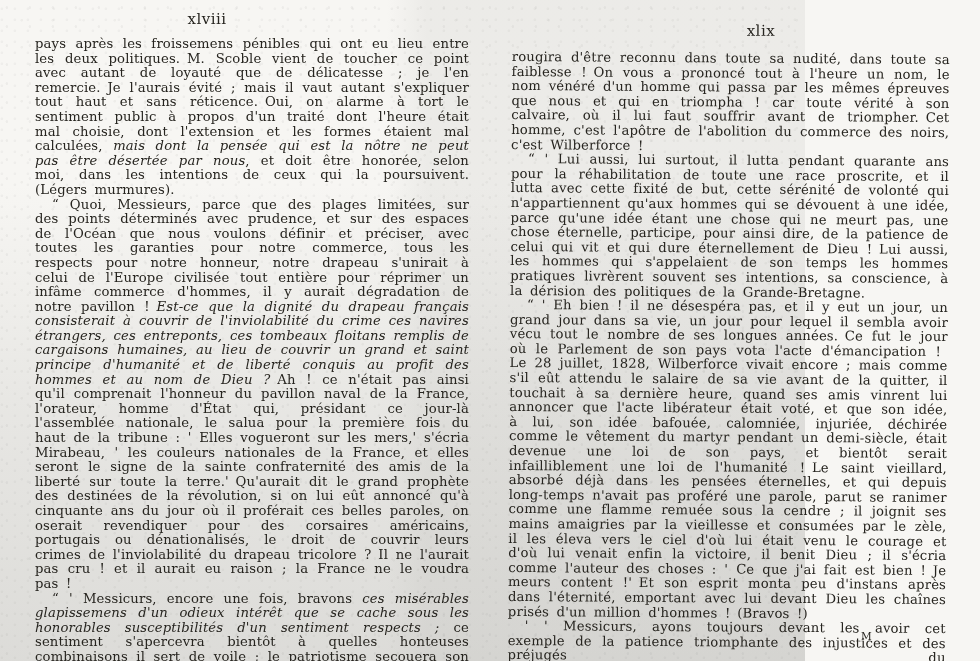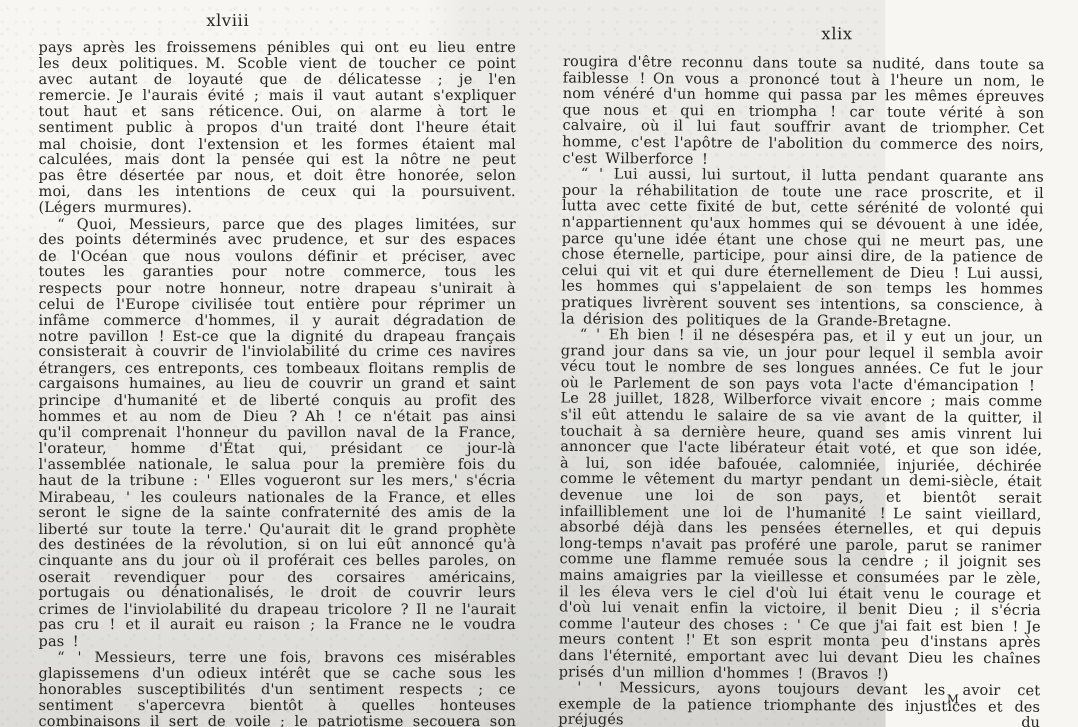--- a/index.html
+++ b/index.html
@@ -39,21 +39,21 @@
   .pagenum-left  { transform: translateX(-45px); }
   .pagenum-right { transform: translateX(30px); margin-bottom: 12px; }
 
   .para {
     margin: 0; text-align: justify;
     font-size: 13.2px; line-height: 14.6px;
     word-spacing: 3.2px; letter-spacing: .15px;
   }
   .para.indent { text-indent: 17px; }
   .para.flush-last { text-align-last: justify; }
-  .it { }
+  .it { font-style: italic; }
 
   .sig {
     position: absolute; z-index: 2;
     left: 861px; top: 630px;
     font-size: 10.5px; letter-spacing: .5px;
   }
 </style>
 </head>
 <body>
 
@@ -61,21 +61,21 @@
   <div class="shade"></div>
   <div class="speckle"></div>
 
   <div class="page page-left">
     <div class="pagenum pagenum-left">xlviii</div>
 
     <p class="para"><span>pays après les froissemens pénibles qui ont eu lieu entre les deux politiques. M. Scoble vient de toucher ce point avec autant de loyauté que de délicatesse ; je l'en remercie. Je l'aurais évité ; mais il vaut autant s'expliquer tout haut et sans réticence. Oui, on alarme à tort le sentiment public à propos d'un traité dont l'heure était mal choisie, dont l'extension et les formes étaient mal calculées, </span><span class="it">mais dont la pensée qui est la nôtre ne peut pas être désertée par nous</span><span>, et doit être honorée, selon moi, dans les intentions de ceux qui la poursuivent. (Légers murmures).</span></p>
 
     <p class="para indent"><span>“ Quoi, Messieurs, parce que des plages limitées, sur des points déterminés avec prudence, et sur des espaces de l'Océan que nous voulons définir et préciser, avec toutes les garanties pour notre commerce, tous les respects pour notre honneur, notre drapeau s'unirait à celui de l'Europe civilisée tout entière pour réprimer un infâme commerce d'hommes, il y aurait dégradation de notre pavillon ! </span><span class="it">Est-ce que la dignité du drapeau français consisterait à couvrir de l'inviolabilité du crime ces navires étrangers, ces entreponts, ces tombeaux floitans remplis de cargaisons humaines, au lieu de couvrir un grand et saint principe d'humanité et de liberté conquis au profit des hommes et au nom de Dieu ?</span><span> Ah ! ce n'était pas ainsi qu'il comprenait l'honneur du pavillon naval de la France, l'orateur, homme d'État qui, présidant ce jour-là l'assemblée nationale, le salua pour la première fois du haut de la tribune : ' Elles vogueront sur les mers,' s'écria Mirabeau, ' les couleurs nationales de la France, et elles seront le signe de la sainte confraternité des amis de la liberté sur toute la terre.' Qu'aurait dit le grand prophète des destinées de la révolution, si on lui eût annoncé qu'à cinquante ans du jour où il proférait ces belles paroles, on oserait revendiquer pour des corsaires américains, portugais ou dénationalisés, le droit de couvrir leurs crimes de l'inviolabilité du drapeau tricolore ? Il ne l'aurait pas cru ! et il aurait eu raison ; la France ne le voudra pas !</span></p>
 
-    <p class="para indent flush-last"><span>“ ' Messieurs, terre une fois, bravons </span><span class="it">ces misérables glapissemens d'un odieux intérêt que se cache sous les honorables susceptibilités d'un sentiment respects ;</span><span> ce sentiment s'apercevra bientôt à quelles honteuses combinaisons il sert de voile ; le patriotisme secouera son manteau, et l'égoïsme intéressé</span></p>
+    <p class="para indent flush-last"><span>“ ' Messicurs, encore une fois, bravons </span><span class="it">ces misérables glapissemens d'un odieux intérêt que se cache sous les honorables susceptibilités d'un sentiment respects ;</span><span> ce sentiment s'apercevra bientôt à quelles honteuses combinaisons il sert de voile ; le patriotisme secouera son manteau, et l'égoïsme intéressé</span></p>
   </div>
 
   <div class="page page-right">
     <div class="pagenum pagenum-right">xlix</div>
 
     <p class="para"><span>rougira d'être reconnu dans toute sa nudité, dans toute sa faiblesse ! On vous a prononcé tout à l'heure un nom, le nom vénéré d'un homme qui passa par les mêmes épreuves que nous et qui en triompha ! car toute vérité à son calvaire, où il lui faut souffrir avant de triompher. Cet homme, c'est l'apôtre de l'abolition du commerce des noirs, c'est Wilberforce !</span></p>
 
     <p class="para indent"><span>“ ' Lui aussi, lui surtout, il lutta pendant quarante ans pour la réhabilitation de toute une race proscrite, et il lutta avec cette fixité de but, cette sérénité de volonté qui n'appartiennent qu'aux hommes qui se dévouent à une idée, parce qu'une idée étant une chose qui ne meurt pas, une chose éternelle, participe, pour ainsi dire, de la patience de celui qui vit et qui dure éternellement de Dieu ! Lui aussi, les hommes qui s'appelaient de son temps les hommes pratiques livrèrent souvent ses intentions, sa conscience, à la dérision des politiques de la Grande-Bretagne.</span></p>
 
     <p class="para indent"><span>“ ' Eh bien ! il ne désespéra pas, et il y eut un jour, un grand jour dans sa vie, un jour pour lequel il sembla avoir vécu tout le nombre de ses longues années. Ce fut le jour où le Parlement de son pays vota l'acte d'émancipation ! Le 28 juillet, 1828, Wilberforce vivait encore ; mais comme s'il eût attendu le salaire de sa vie avant de la quitter, il touchait à sa dernière heure, quand ses amis vinrent lui annoncer que l'acte libérateur était voté, et que son idée, à lui, son idée bafouée, calomniée, injuriée, déchirée comme le vêtement du martyr pendant un demi-siècle, était devenue une loi de son pays, et bientôt serait infailliblement une loi de l'humanité ! Le saint vieillard, absorbé déjà dans les pensées éternelles, et qui depuis long-temps n'avait pas proféré une parole, parut se ranimer comme une flamme remuée sous la cendre ; il joignit ses mains amaigries par la vieillesse et consumées par le zèle, il les éleva vers le ciel d'où lui était venu le courage et d'où lui venait enfin la victoire, il benit Dieu ; il s'écria comme l'auteur des choses : ' Ce que j'ai fait est bien ! Je meurs content !' Et son esprit monta peu d'instans après dans l'éternité, emportant avec lui devant Dieu les chaînes prisés d'un million d'hommes ! (Bravos !)</span></p>

